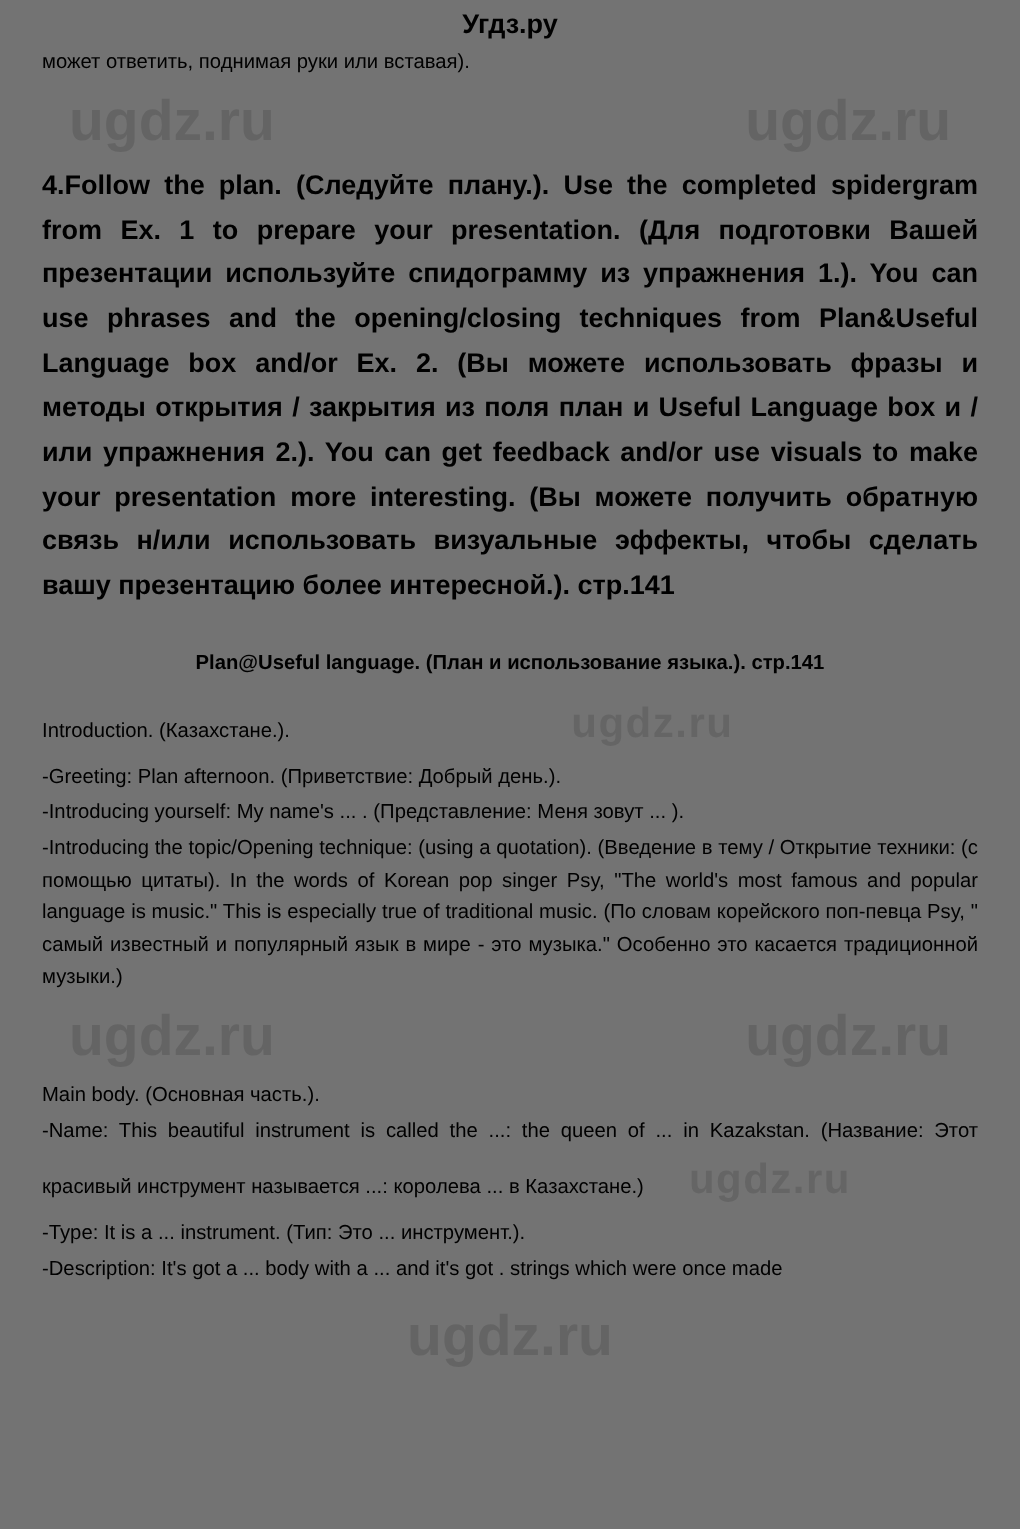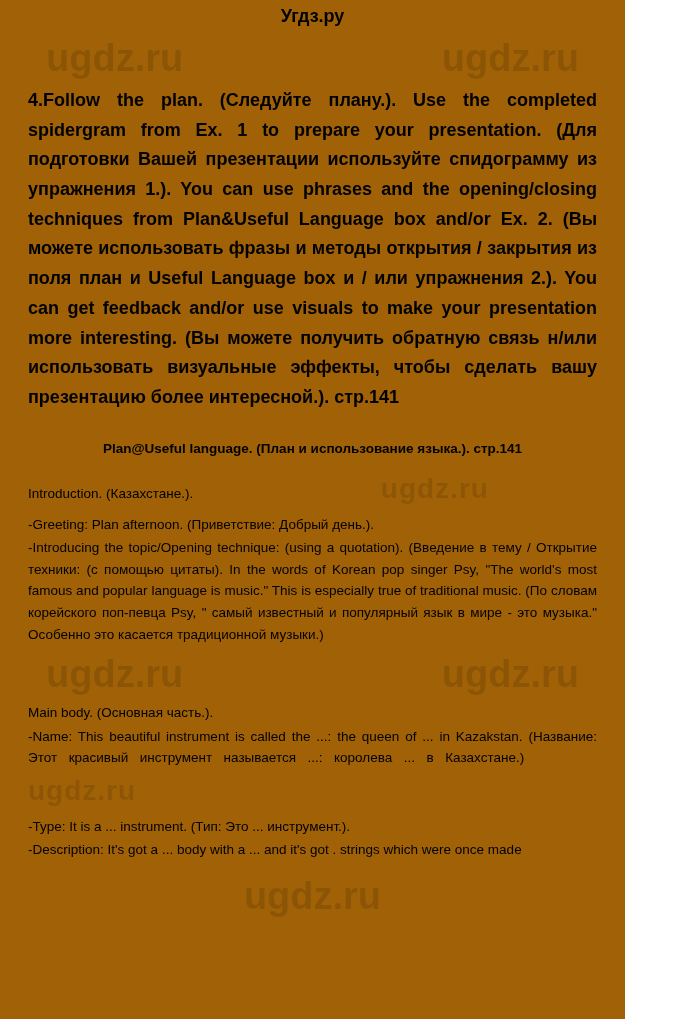--- a/index.html
+++ b/index.html
@@ -11,24 +11,24 @@
       width: 680px;
       min-height: 1019px;
       background: #ffffff;
       font-family: Arial, sans-serif;
       font-size: 14px;
       color: #000000;
       position: relative;
       overflow-x: hidden;
     }
     .page-container {
-      width: 625px;
+      width: 680px;
       min-height: 1019px;
       position: relative;
-      background: #a16207;
+      background: #737373;
     }
     .site-header {
       text-align: center;
       padding: 6px 0 4px 0;
       font-size: 18px;
       font-weight: bold;
       color: #000;
     }
     .watermark {
       display: inline-block;
@@ -101,20 +101,21 @@
 <body>
 
 <div class="page-container">
 
   <div class="site-header">
     <span>Угдз.ру</span>
   </div>
 
   <div class="content-area">
 
+    <div class="intro-text">может ответить, поднимая руки или вставая).</div>
 
     <div class="watermark-row">
       <span class="watermark-lg">ugdz.ru</span>
       <span class="watermark-lg">ugdz.ru</span>
     </div>
 
     <div class="exercise-block">
       <div class="exercise-text">
         <b>4.Follow the plan. (Следуйте плану.). Use the completed spidergram from Ex. 1 to prepare your presentation. (Для подготовки Вашей презентации используйте спидограмму из упражнения 1.). You can use phrases and the opening/closing techniques from Plan&amp;Useful Language box and/or Ex. 2. (Вы можете использовать фразы и методы открытия / закрытия из поля план и Useful Language box  и / или упражнения 2.). You can get feedback and/or use visuals to make your presentation more interesting. (Вы можете получить обратную связь н/или использовать визуальные эффекты, чтобы сделать вашу презентацию более интересной.). стр.141</b>
       </div>
@@ -125,20 +126,21 @@
     <div class="section-title">Plan@Useful language. (План и использование языка.). стр.141</div>
 
     <div class="plan-item">
       <span>Introduction. (Казахстане.).</span>
       &nbsp;&nbsp;&nbsp;&nbsp;&nbsp;&nbsp;&nbsp;&nbsp;&nbsp;&nbsp;&nbsp;&nbsp;&nbsp;&nbsp;&nbsp;&nbsp;&nbsp;&nbsp;&nbsp;&nbsp;&nbsp;&nbsp;&nbsp;&nbsp;&nbsp;&nbsp;&nbsp;&nbsp;&nbsp;&nbsp;&nbsp;&nbsp;&nbsp;&nbsp;&nbsp;&nbsp;&nbsp;&nbsp;&nbsp;&nbsp;&nbsp;&nbsp;&nbsp;&nbsp;&nbsp;&nbsp;&nbsp;&nbsp;
       <span class="watermark">ugdz.ru</span>
     </div>
 
     <div class="plan-section">
       <div class="plan-item">-Greeting: Plan afternoon. (Приветствие: Добрый день.).</div>
+      <div class="plan-item">-Introducing yourself: My name's ... . (Представление: Меня зовут ... ).</div>
       <div class="plan-item">-Introducing the topic/Opening technique: (using a quotation). (Введение в тему / Открытие техники: (с помощью цитаты). In the words of Korean pop singer Psy, "The world's most famous and popular language is music." This is especially true of traditional music. (По словам корейского поп-певца Psy, " самый известный и популярный язык в мире - это музыка." Особенно это касается традиционной музыки.)</div>
     </div>
 
     <div class="watermark-row">
       <span class="watermark-lg">ugdz.ru</span>
       <span class="watermark-lg">ugdz.ru</span>
     </div>
 
     <div class="plan-item">Main body. (Основная часть.).</div>
 

